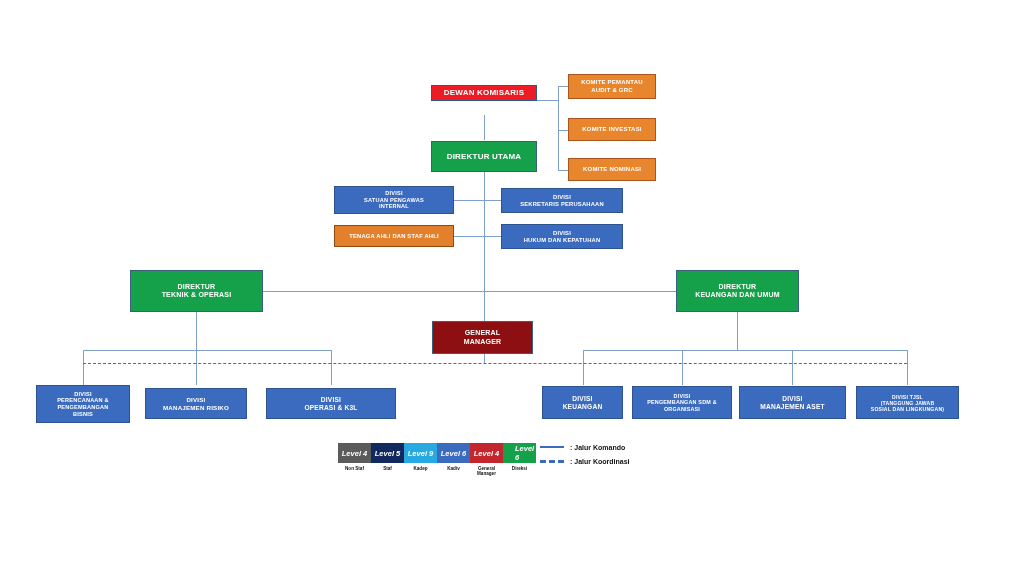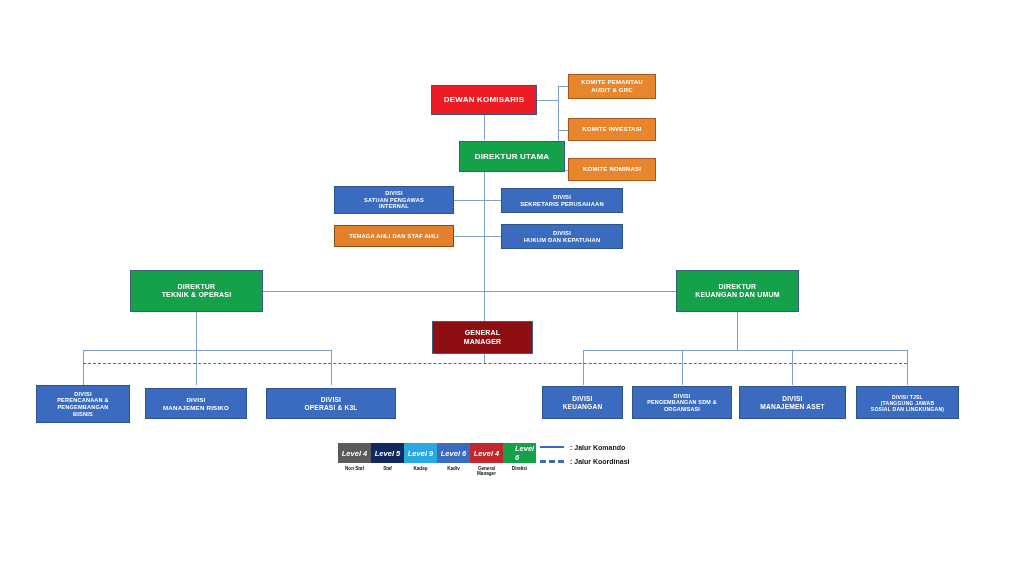--- a/index.html
+++ b/index.html
@@ -34,21 +34,20 @@
   }
   .node span { display: block; padding: 0 3px; }
 
   .n-red {
     background: #ED1C24;
     border: 1px solid #2E5C8A;
   }
   .n-green {
     background: #14A14A;
     border: 1px solid #3B5E7E;
-    margin-left: 28px;
   }
   .n-green2 {
     background: #14A14A;
     border: 1px solid #3B5E7E;
   }
   .n-orange {
     background: #E2802C;
     border: 1px solid #8A4A12;
   }
   .n-orange2 {
@@ -177,21 +176,21 @@
   <div class="line h" style="left:583px; top:350px; width:324px;"></div>
   <div class="line v" style="left:583px; top:350px; height:35px;"></div>
   <div class="line v" style="left:682px; top:350px; height:35px;"></div>
   <div class="line v" style="left:792px; top:350px; height:35px;"></div>
   <div class="line v" style="left:907px; top:350px; height:35px;"></div>
 
   <div class="line v" style="left:484px; top:354px; height:9px;"></div>
 
   <div class="dashline" style="left:83px; top:363px; width:824px;"></div>
 
-  <div class="node n-red" style="left:431px; top:85px; width:106px; height:30px; font-size:8px;">
+  <div class="node n-red" style="left:431px; top:85px; width:106px; height:16px; font-size:8px;">
     <span>DEWAN KOMISARIS</span>
   </div>
 
   <div class="node n-orange2" style="left:568px; top:74px; width:88px; height:25px; font-size:6px;">
     <div>
       <span>KOMITE PEMANTAU</span>
       <span>AUDIT &amp; GRC</span>
     </div>
   </div>
 

